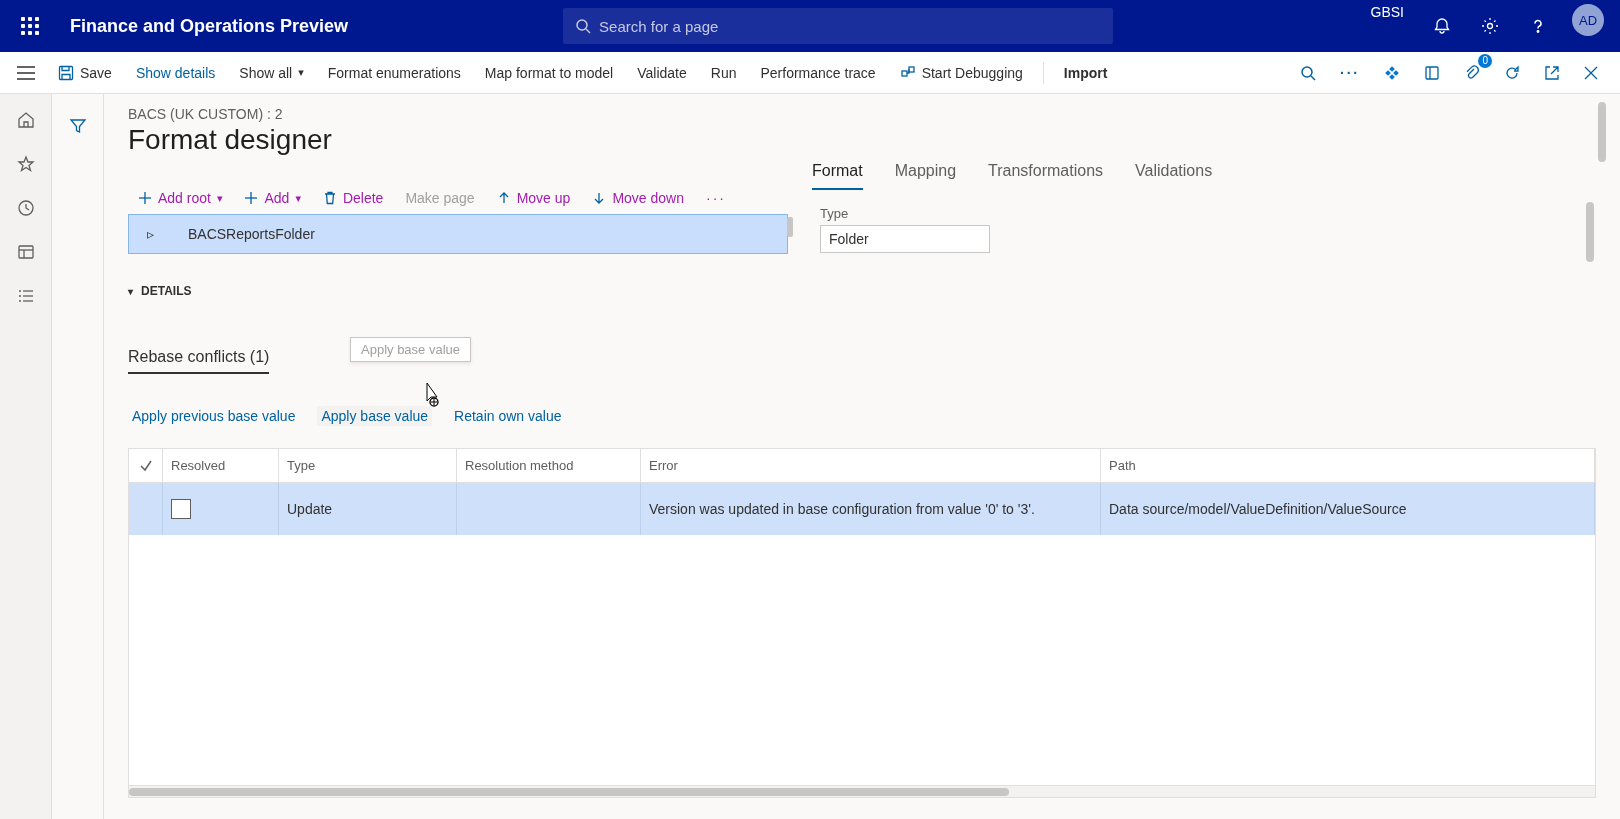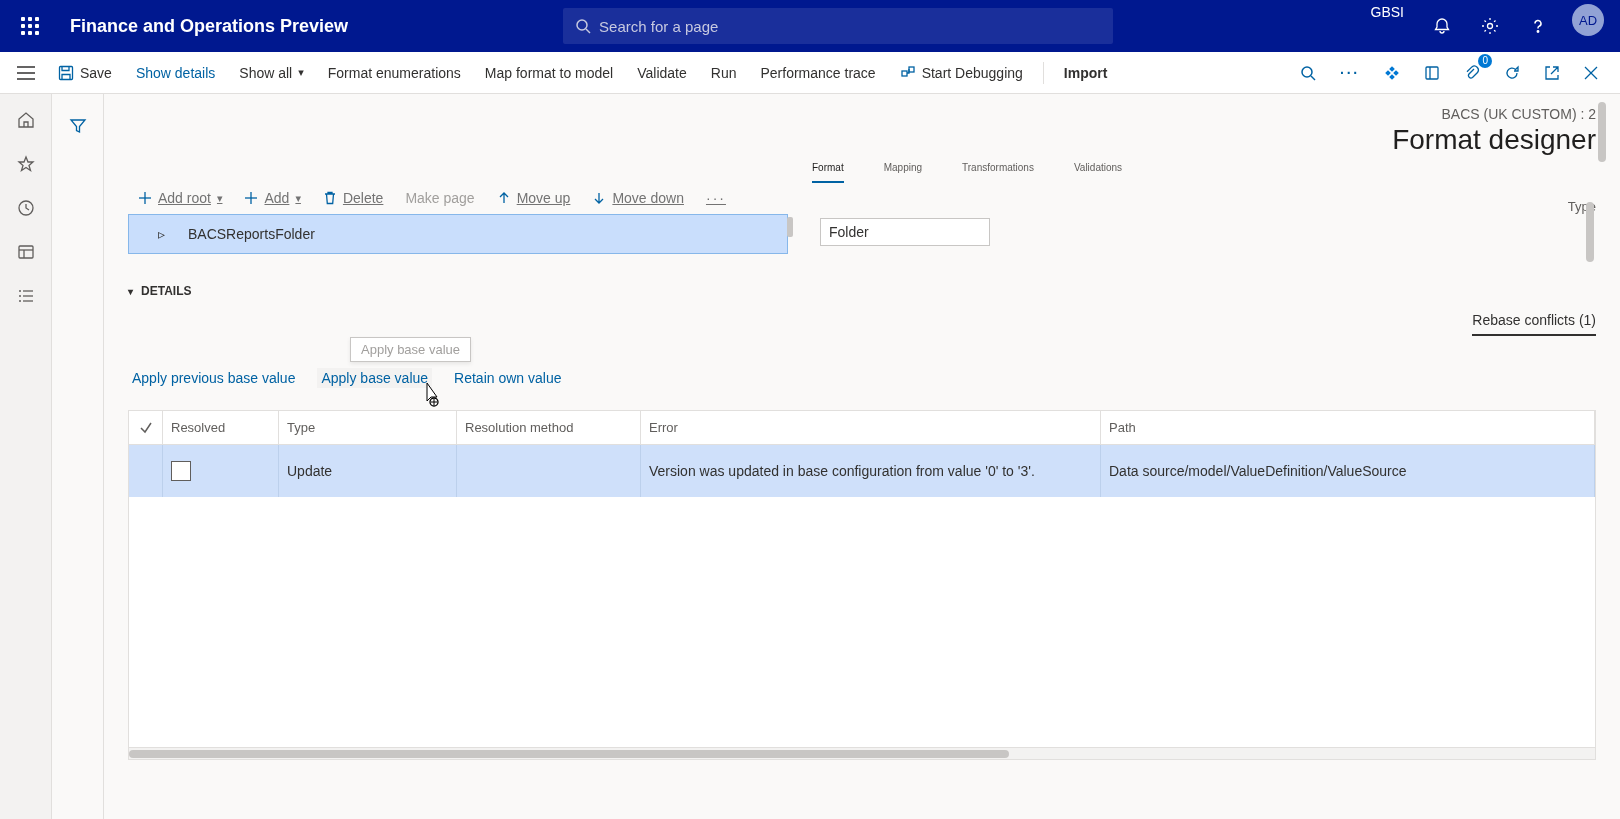--- a/index.html
+++ b/index.html
@@ -25,56 +25,56 @@
     .hamburger { width:40px; height:40px; display:flex; align-items:center; justify-content:center; cursor:pointer; }
     .act-btn { display:flex; align-items:center; gap:6px; padding:0 12px; height:42px; cursor:pointer; font-size:14px; color:#323130; }
     .act-btn.link { color:#0062a3; }
     .act-btn svg { flex-shrink:0; }
     .act-spacer-right { margin-left:auto; display:flex; align-items:center; }
     .act-sep { width:1px; height:22px; background:#e1dfdd; margin:0 8px; }
     .notif-wrap { position:relative; }
     .notif-badge { position:absolute; top:2px; right:0px; background:#0078d4; color:#fff; font-size:10px; padding:0 4px; border-radius:8px; line-height:14px; }
 
     
-    .body-wrap { display:flex; height: calc(100vh - 94px); text-align: right; }
+    .body-wrap { display:flex; height: calc(100vh - 94px); }
     .rail { width:52px; background:#f3f2f1; border-right:1px solid #e1dfdd; display:flex; flex-direction:column; align-items:center; padding-top:6px; gap:4px; }
     .rail-item { width:40px; height:40px; display:flex; align-items:center; justify-content:center; cursor:pointer; color:#605e5c; }
     .filter-col { width:52px; border-right:1px solid #e1dfdd; display:flex; justify-content:center; padding-top:12px; }
     .filter-col .rail-item { color:#0062a3; }
     
     .main { flex:1; padding:12px 24px; position:relative; overflow:auto; }
     .crumb { font-size:14px; color:#605e5c; }
     .page-title { font-size:28px; font-weight:400; margin-top:2px; color:#201f1e; }
 
     .toolbar-row { display:flex; align-items:center; gap:2px; margin-top:20px; }
     .tb-btn { display:flex; align-items:center; gap:6px; padding:4px 10px; cursor:pointer; font-size:14px; color:#323130; height:32px; }
-    .tb-btn.link { color:#737373;text-decoration:underline; }
+    .tb-btn.link { color:#a21caf; }
     .tb-btn.muted { color:#a19f9d; }
     .chev { font-size:11px; }
 
     .split-row { display:flex; margin-top:6px; gap:24px; }
     .tree-pane { flex:0 0 660px; }
     .tree-item { background:#c9defc; border:1px solid #86b7ea; height:40px; display:flex; align-items:center; padding-left:18px; font-size:14px; position:relative; }
     .tree-expand { width:18px; display:inline-block; }
     .tree-handle { position:absolute; right:-6px; top:2px; width:6px; height:20px; background:#c8c6c4; border-radius:2px; }
 
     .props-pane { flex:1; }
-    .tab-row { display:flex; gap:40px; font-size:10px; color:#605e5c; border-bottom:none; }
+    .tab-row { display:flex; gap:32px; font-size:16px; color:#605e5c; border-bottom:none; }
     .tab { padding-bottom:8px; cursor:pointer; }
     .tab.active { color:#201f1e; border-bottom:2px solid #0062a3; }
     .prop-field { margin-top:16px; margin-left:8px; }
     .prop-label { font-size:13px; color:#605e5c; }
     .prop-input { width:170px; height:28px; border:1px solid #c8c6c4; background:#fff; padding:0 8px; margin-top:4px; font-size:14px; display:flex; align-items:center; }
 
     
     .details-section { margin-top:30px; }
     .details-hdr { display:flex; align-items:center; gap:8px; font-size:12px; font-weight:600; color:#323130; cursor:pointer; }
     .details-hdr .tri { font-size:10px; }
     .subtabs { margin-top:14px; }
-    .subtab { display:inline-block; padding-bottom:6px; border-bottom:2px solid #323130; font-size:14px; cursor:pointer; }
+    .subtab { display:inline-block; padding-bottom:6px; border-bottom:2px solid #323130; font-size:16px; cursor:pointer;margin-top:36px; }
 
     .tooltip { position:absolute; background:#fff; border:1px solid #c8c6c4; padding:4px 10px; font-size:13px; color:#a19f9d; box-shadow:0 2px 4px rgba(0,0,0,.08); }
 
     .conflict-actions { margin-top:32px; display:flex; gap:18px; }
     .link-btn { color:#0062a3; cursor:pointer; font-size:14px; padding:2px 4px; }
     .link-btn.hover { background:#f3f2f1; }
 
     .grid { margin-top:22px; border:1px solid #e1dfdd; background:#fff; }
     .grid-hdr { display:flex; height:34px; align-items:stretch; font-size:13px; color:#605e5c; }
     .grid-hdr > div { border-right:1px solid #e1dfdd; border-bottom:1px solid #e1dfdd; display:flex; align-items:center; padding:0 8px; }

